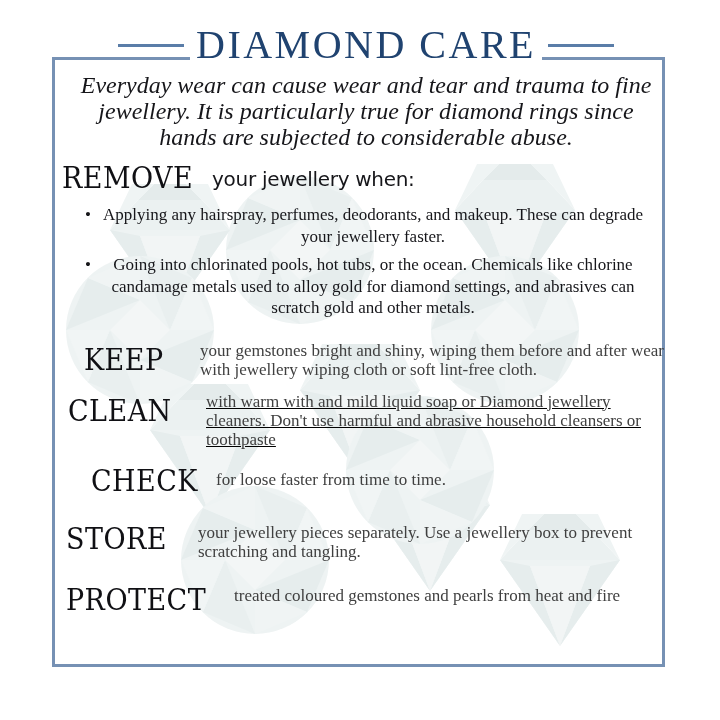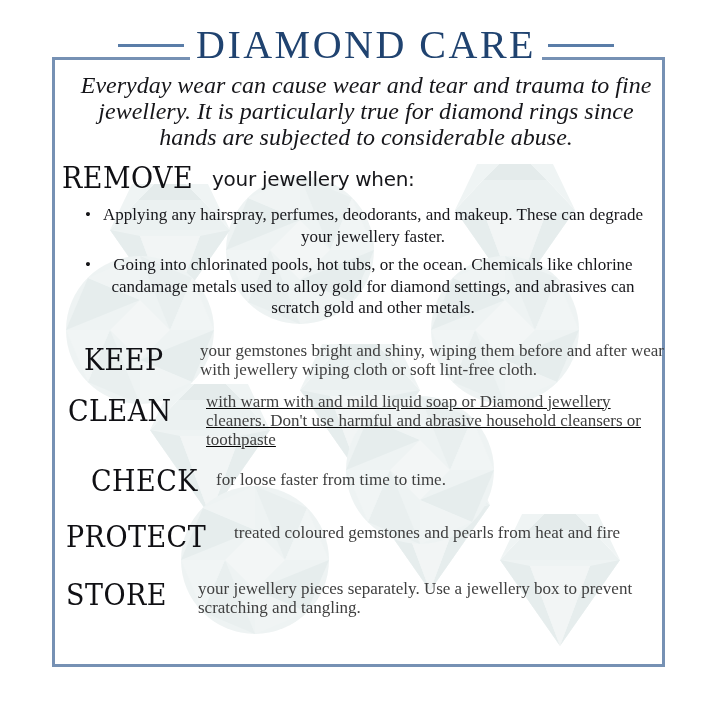--- a/index.html
+++ b/index.html
@@ -268,27 +268,27 @@
     <div class="bodycell">with warm with and mild liquid soap or Diamond jewellery cleaners. Don't use harmful and abrasive household cleansers or toothpaste</div>
   </div>
 
   <div class="section" id="section-check">
     <div class="kwcell">
       <span class="kw">CHECK</span>
     </div>
     <div class="bodycell">for loose faster from time to time.</div>
   </div>
 
+  <div class="section" id="section-store">
+    <div class="kwcell">
+      <span class="kw">STORE</span>
+    </div>
+    <div class="bodycell">your jewellery pieces separately. Use a jewellery box to prevent scratching and tangling.</div>
+  </div>
+
   <div class="section" id="section-protect">
     <div class="kwcell">
       <span class="kw">PROTECT</span>
     </div>
     <div class="bodycell">treated coloured gemstones and pearls from heat and fire</div>
   </div>
 
-  <div class="section" id="section-store">
-    <div class="kwcell">
-      <span class="kw">STORE</span>
-    </div>
-    <div class="bodycell">your jewellery pieces separately. Use a jewellery box to prevent scratching and tangling.</div>
-  </div>
-
 </div>
 
 </body></html>

